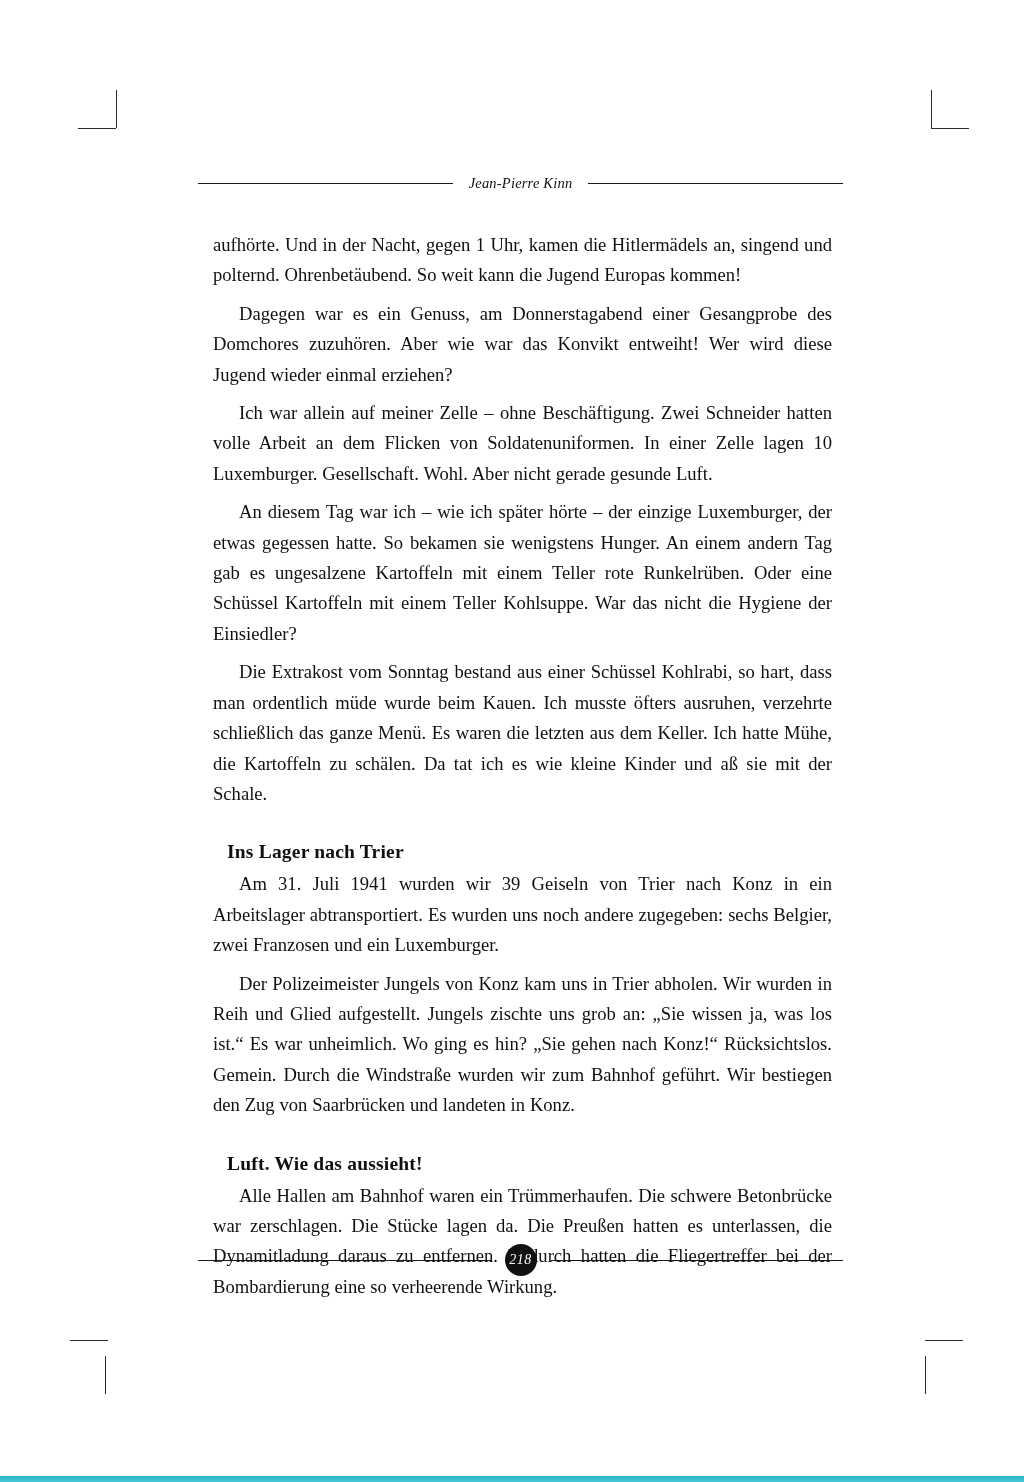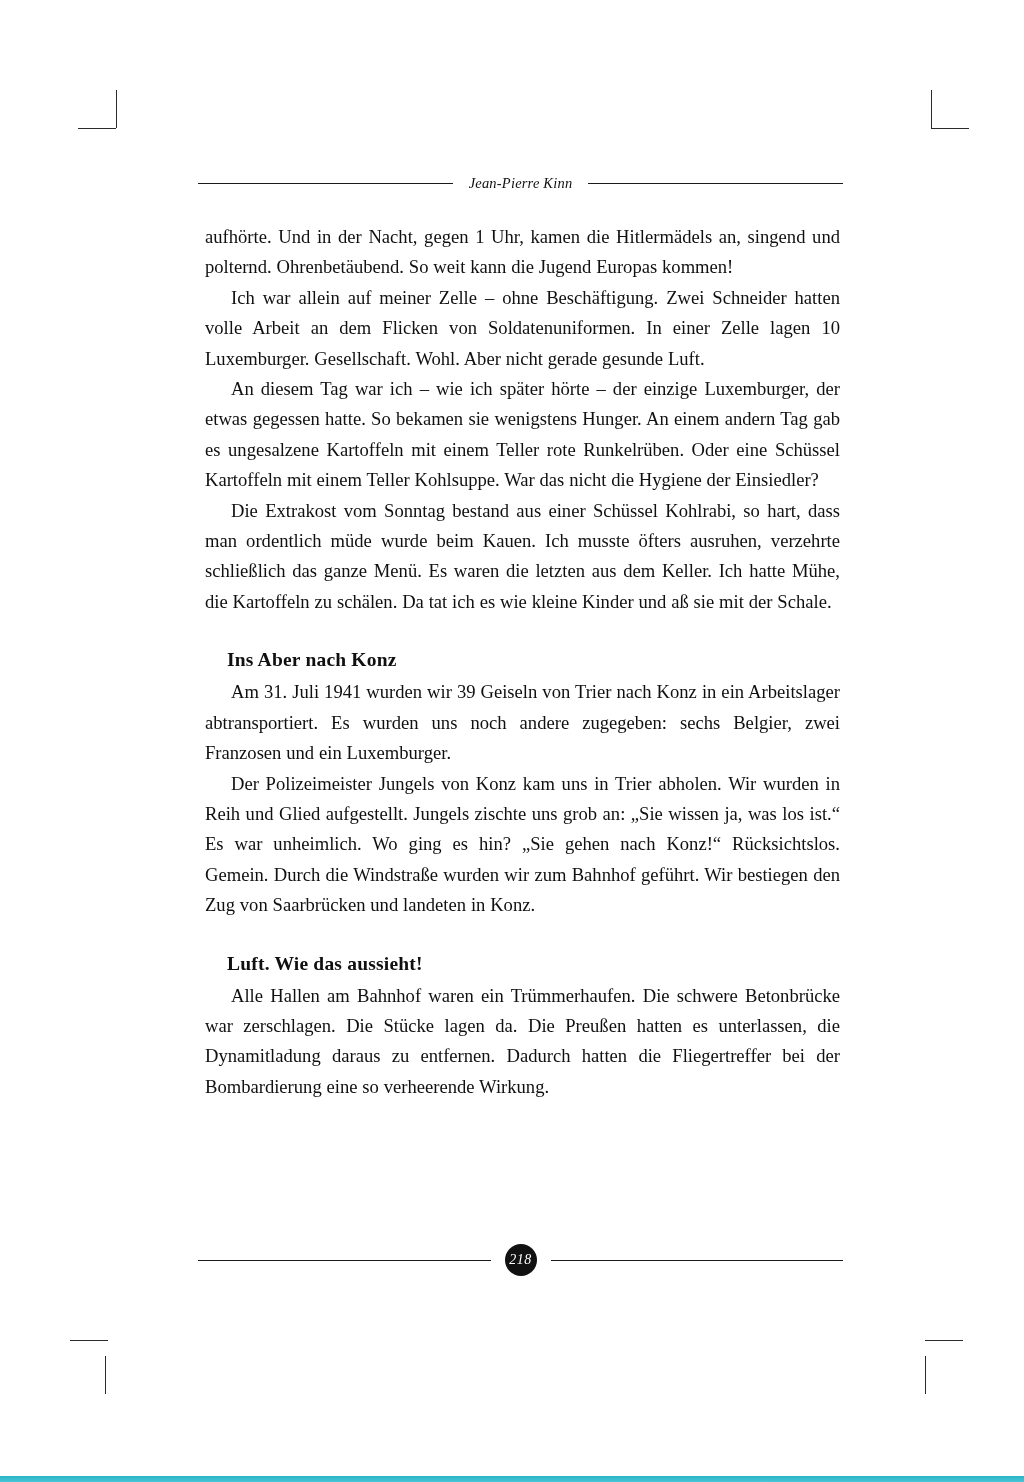--- a/index.html
+++ b/index.html
@@ -72,21 +72,21 @@
   }
 
   
   .content {
     position: absolute;
     left: 205px;
     top: 222px;
     width: 635px;
   }
   p.para {
-    margin: 0;
+    margin: 8px;
     font-size: 18.6px;
     line-height: 30.4px;
     text-align: justify;
     text-indent: 26px;
     -webkit-hyphens: none;
     hyphens: none;
     word-spacing: 0.2px;
   }
   p.para.noindent {
     text-indent: 0;
@@ -162,25 +162,26 @@
 
   <div class="header">
     <div class="rule"></div>
     <div class="head-title">Jean-Pierre Kinn</div>
     <div class="rule"></div>
   </div>
 
   <div class="content">
 
     <p class="para noindent">aufhörte. Und in der Nacht, gegen 1 Uhr, kamen die Hitlermädels an, singend und polternd. Ohrenbetäubend. So weit kann die Jugend Europas kommen!</p>
+    <p class="para">Dagegen war es ein Genuss, am Donnerstagabend einer Gesangprobe des Domchores zuzuhören. Aber wie war das Konvikt entweiht! Wer wird diese Jugend wieder einmal erziehen?</p>
     <p class="para">Ich war allein auf meiner Zelle – ohne Beschäftigung. Zwei Schneider hatten volle Arbeit an dem Flicken von Soldatenuniformen. In einer Zelle lagen 10 Luxemburger. Gesellschaft. Wohl. Aber nicht gerade gesunde Luft.</p>
     <p class="para">An diesem Tag war ich – wie ich später hörte – der einzige Luxemburger, der etwas gegessen hatte. So bekamen sie wenigstens Hunger. An einem andern Tag gab es ungesalzene Kartoffeln mit einem Teller rote Runkelrüben. Oder eine Schüssel Kartoffeln mit einem Teller Kohlsuppe. War das nicht die Hygiene der Einsiedler?</p>
     <p class="para">Die Extrakost vom Sonntag bestand aus einer Schüssel Kohlrabi, so hart, dass man ordentlich müde wurde beim Kauen. Ich musste öfters ausruhen, verzehrte schließlich das ganze Menü. Es waren die letzten aus dem Keller. Ich hatte Mühe, die Kartoffeln zu schälen. Da tat ich es wie kleine Kinder und aß sie mit der Schale.</p>
 
-    <h2 class="subhead">Ins Aber nach Konz</h2>
+    <h2 class="subhead">Ins Lager nach Trier</h2>
     <p class="para">Am 31. Juli 1941 wurden wir 39 Geiseln von Trier nach Konz in ein Arbeitslager abtransportiert. Es wurden uns noch andere zugegeben: sechs Belgier, zwei Franzosen und ein Luxemburger.</p>
     <p class="para">Der Polizeimeister Jungels von Konz kam uns in Trier abholen. Wir wurden in Reih und Glied aufgestellt. Jungels zischte uns grob an: „Sie wissen ja, was los ist.“ Es war unheimlich. Wo ging es hin? „Sie gehen nach Konz!“ Rücksichtslos. Gemein. Durch die Windstraße wurden wir zum Bahnhof geführt. Wir bestiegen den Zug von Saarbrücken und landeten in Konz.</p>
 
     <h2 class="subhead">Luft. Wie das aussieht!</h2>
     <p class="para">Alle Hallen am Bahnhof waren ein Trümmerhaufen. Die schwere Betonbrücke war zerschlagen. Die Stücke lagen da. Die Preußen hatten es unterlassen, die Dynamitladung daraus zu entfernen. Dadurch hatten die Fliegertreffer bei der Bombardierung eine so verheerende Wirkung.</p>
 
   </div>
 
   <div class="footer">
     <div class="rule"></div>

